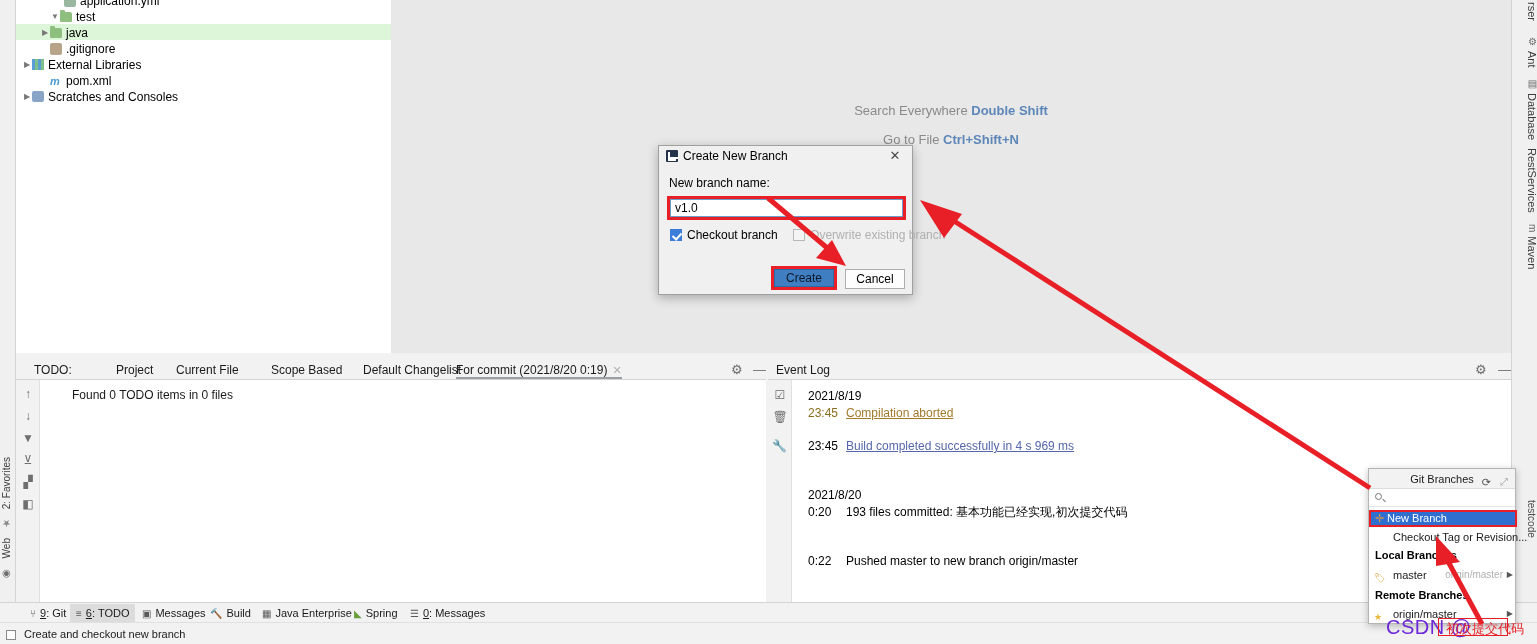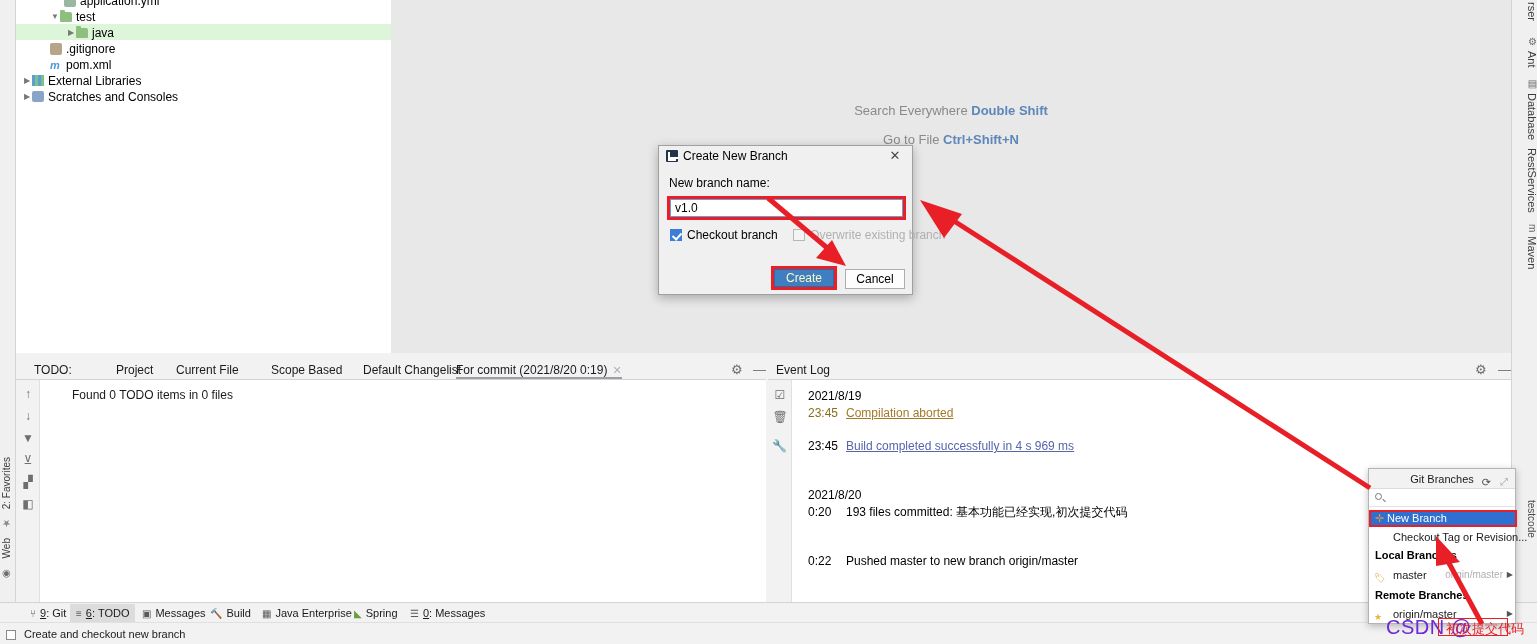--- a/index.html
+++ b/index.html
@@ -210,21 +210,21 @@
     transform: rotate(42deg);
   }
   .cb.dis { border-color: #b8b8b8; background: #f4f4f4; }
   .dis-txt { color: #b0b0b0; }
   #btn-create-wrap {
     position: absolute; left: 112px; top: 120px; width: 66px; height: 24px;
     border: 3px solid #e81f26;
   }
   #btn-create {
     width: 100%; height: 100%; background: #3f7ec0; border: 1px solid #2e6aa8;
-    color: #fef9c3; font-size: 12px; font-family: "Liberation Sans", sans-serif; cursor: pointer;
+    color: #0f172a; font-size: 12px; font-family: "Liberation Sans", sans-serif; cursor: pointer;
   }
   #btn-cancel {
     position: absolute; left: 186px; top: 123px; width: 60px; height: 20px;
     background: #fdfdfd; border: 1px solid #adadad; color: #000;
     font-size: 12px; font-family: "Liberation Sans", sans-serif; cursor: pointer;
   }
 
   
   #git-popup {
     position: absolute; left: 1368px; top: 468px; width: 148px; height: 156px;
@@ -297,31 +297,31 @@
 
   <div id="left-rail-top"></div>
 
   <div id="project-tree">
     <div class="tree-row" style="padding-left:48px; margin-top:-8px;">
       <span class="ic" style="width:12px;height:12px;background:#9ab8a0;border-radius:2px;"></span><span class="lbl">application.yml</span>
     </div>
     <div class="tree-row" style="padding-left:34px;">
       <span class="tw">▼</span><span class="ic folder-ic"></span><span class="lbl">test</span>
     </div>
-    <div class="tree-row sel" style="padding-left:50px;">
+    <div class="tree-row sel" style="padding-left:24px;">
       <span class="tw">▶</span><span class="ic folder-ic"></span><span class="lbl">java</span>
     </div>
     <div class="tree-row" style="padding-left:34px;">
       <span class="ic" style="width:12px;height:12px;background:#b8a48a;border-radius:2px;"></span><span class="lbl">.gitignore</span>
     </div>
+    <div class="tree-row" style="padding-left:6px;">
+      <span class="tw">▶</span><span class="ic" style="width:12px;height:11px;background:linear-gradient(90deg,#5a9ed6 0 25%,#7fc08a 25% 50%,#5a9ed6 50% 75%,#7fc08a 75% 100%);"></span><span class="lbl">External Libraries</span>
+    </div>
     <div class="tree-row" style="padding-left:34px;">
       <span class="ic" style="width:12px;height:12px;color:#4a9ad4;font-weight:bold;font-style:italic;font-size:11px;line-height:12px;">m</span><span class="lbl">pom.xml</span>
-    </div>
-    <div class="tree-row" style="padding-left:6px;">
-      <span class="tw">▶</span><span class="ic" style="width:12px;height:11px;background:linear-gradient(90deg,#5a9ed6 0 25%,#7fc08a 25% 50%,#5a9ed6 50% 75%,#7fc08a 75% 100%);"></span><span class="lbl">External Libraries</span>
     </div>
     <div class="tree-row" style="padding-left:6px;">
       <span class="tw">▶</span><span class="ic" style="width:12px;height:11px;background:#8aa4c8;border-radius:2px;"></span><span class="lbl">Scratches and Consoles</span>
     </div>
   </div>
 
   <div id="editor-bg">
     <div class="hint-line" style="top:103px;">
       <span>Search Everywhere</span>
       <span class="hint-key">Double Shift</span>

